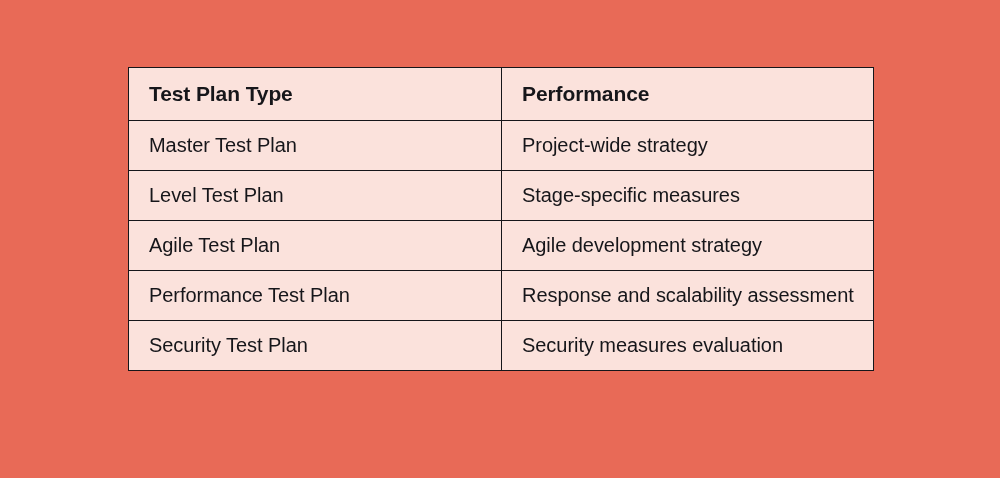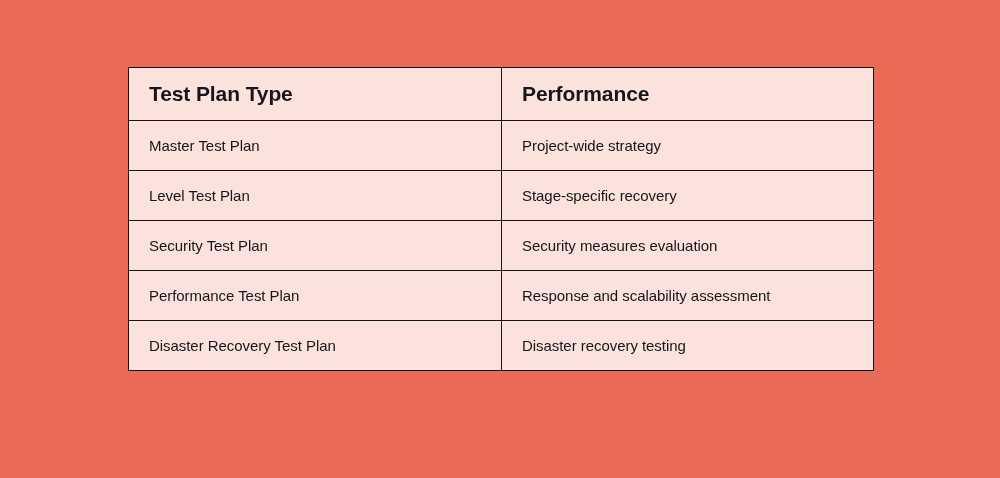--- a/index.html
+++ b/index.html
@@ -43,21 +43,21 @@
     color: #16161a;
     background: #FBE2DC;
   }
   table.data-table th {
     font-size: 21px;
     font-weight: bold;
     letter-spacing: -0.1px;
     height: 52px;
   }
   table.data-table td {
-    font-size: 15px;
+    font-size: 20px;
     font-weight: normal;
     letter-spacing: -0.05px;
   }
 </style>
 </head>
 <body>
 
 <div class="canvas">
   <div class="table-wrap">
     <table class="data-table">
@@ -71,30 +71,30 @@
           <th>Performance</th>
         </tr>
       </thead>
       <tbody>
         <tr>
           <td>Master Test Plan</td>
           <td>Project-wide strategy</td>
         </tr>
         <tr>
           <td>Level Test Plan</td>
-          <td>Stage-specific recovery</td>
+          <td>Stage-specific measures</td>
         </tr>
         <tr>
-          <td>Security Test Plan</td>
-          <td>Security measures evaluation</td>
+          <td>Agile Test Plan</td>
+          <td>Agile development strategy</td>
         </tr>
         <tr>
           <td>Performance Test Plan</td>
           <td>Response and scalability assessment</td>
         </tr>
         <tr>
-          <td>Disaster Recovery Test Plan</td>
-          <td>Disaster recovery testing</td>
+          <td>Security Test Plan</td>
+          <td>Security measures evaluation</td>
         </tr>
       </tbody>
     </table>
   </div>
 </div>
 
 </body></html>

